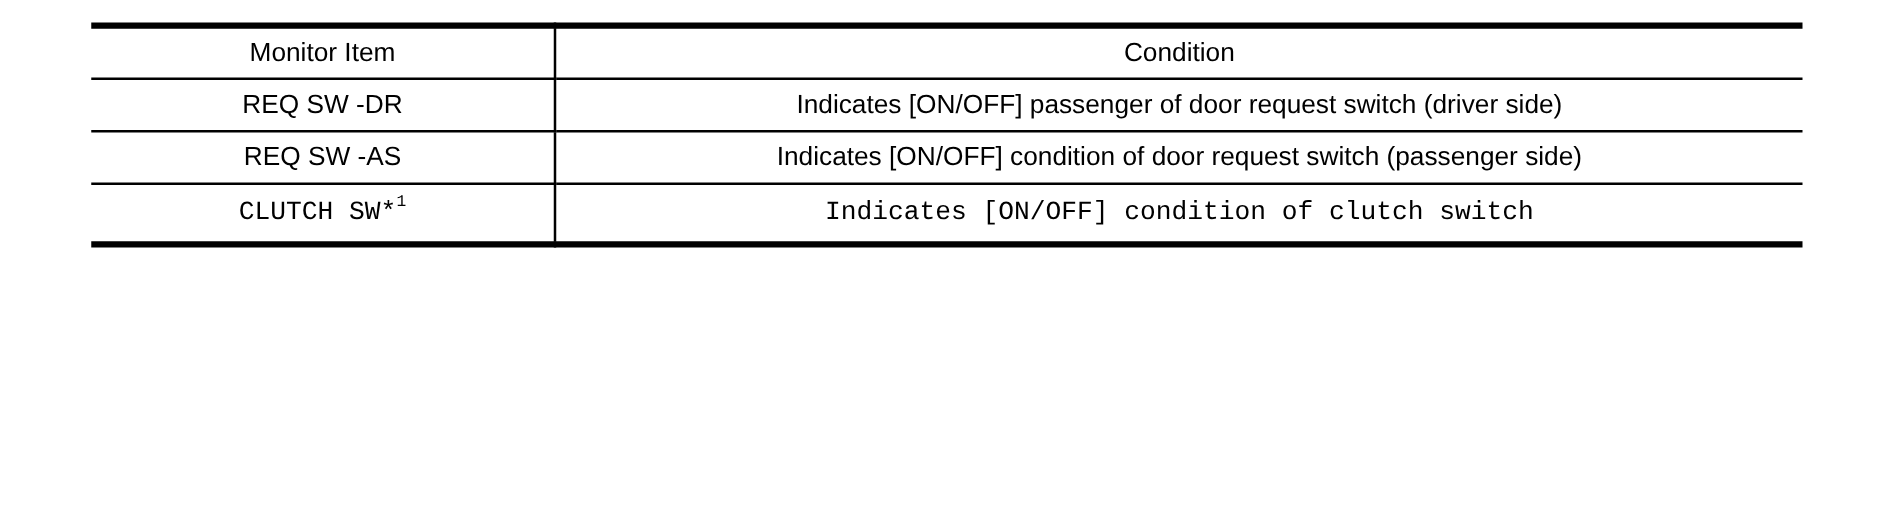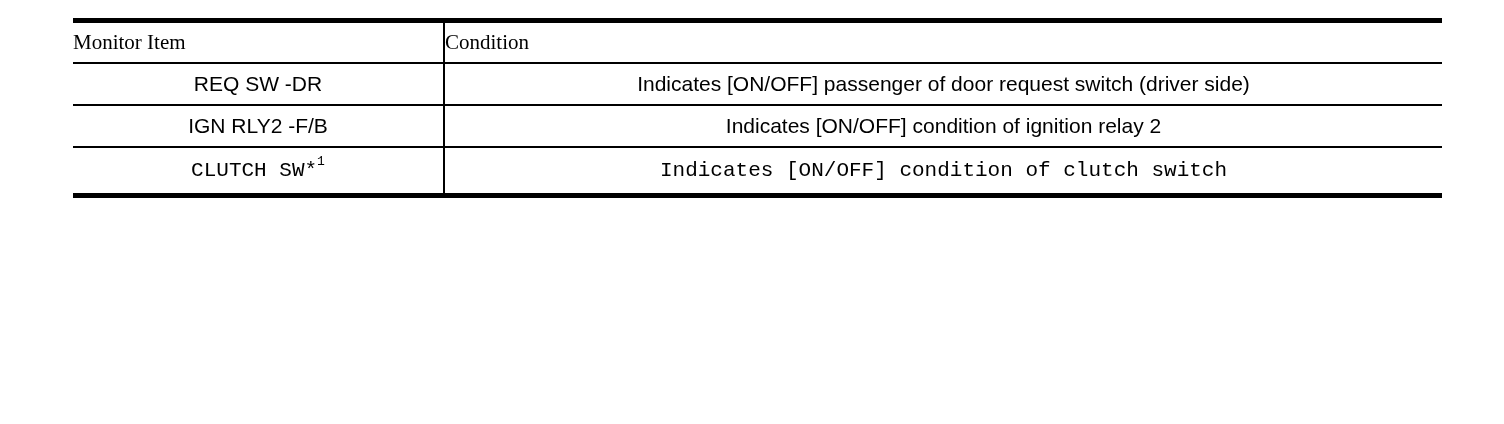--- a/index.html
+++ b/index.html
@@ -50,23 +50,22 @@
   
   tr.hrow th,
   tr.brow td {
     border-bottom: 2px solid #000000;
   }
   tr.brow:last-child td {
     border-bottom: none;
   }
   
   tr.hrow th {
-    text-align: left;
+    text-align: center;
     height: 39px;
-    font-family: Liberation Serif, serif;
   }
   
   td.col-cond {
     padding-left: 13px;
     padding-right: 8px;
   }
   tr.r-std { height: 42px; }
   tr.r-note { height: 77px; }
   tr.r-last { height: 48px; font-family: Liberation Mono, monospace; }
   .note-label {
@@ -94,22 +93,22 @@
         <th class="col-item">Monitor Item</th>
         <th class="col-cond">Condition</th>
       </tr>
     </thead>
     <tbody>
       <tr class="brow r-std">
         <td class="col-item">REQ SW -DR</td>
         <td class="col-cond">Indicates [ON/OFF] passenger of door request switch (driver side)</td>
       </tr>
       <tr class="brow r-std">
-        <td class="col-item">IGN RLY2 -F/B</td>
-        <td class="col-cond">Indicates [ON/OFF] condition of ignition relay 2</td>
+        <td class="col-item">REQ SW -AS</td>
+        <td class="col-cond">Indicates [ON/OFF] condition of door request switch (passenger side)</td>
       </tr>
       <tr class="brow r-last">
         <td class="col-item"><span>CLUTCH SW*</span><sup class="item-sup">1</sup></td>
         <td class="col-cond">Indicates [ON/OFF] condition of clutch switch</td>
       </tr>
     </tbody>
   </table>
 </div>
 
 </body></html>

